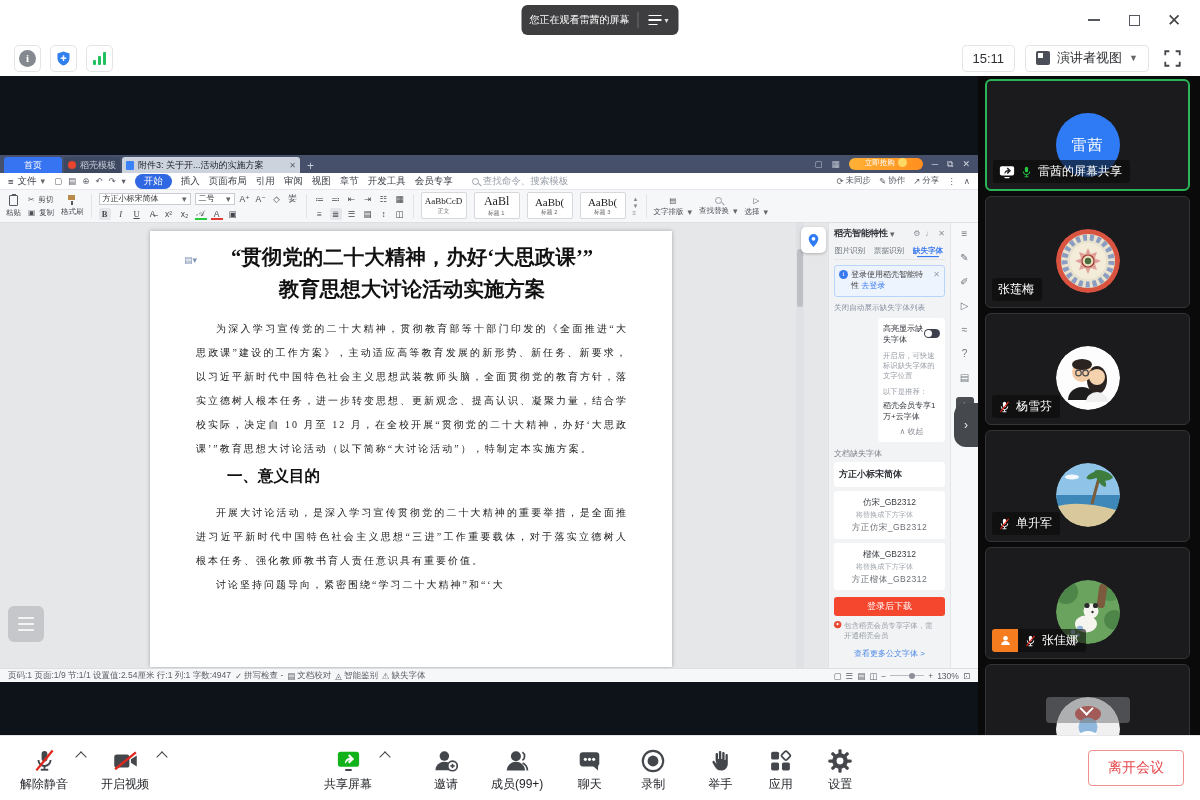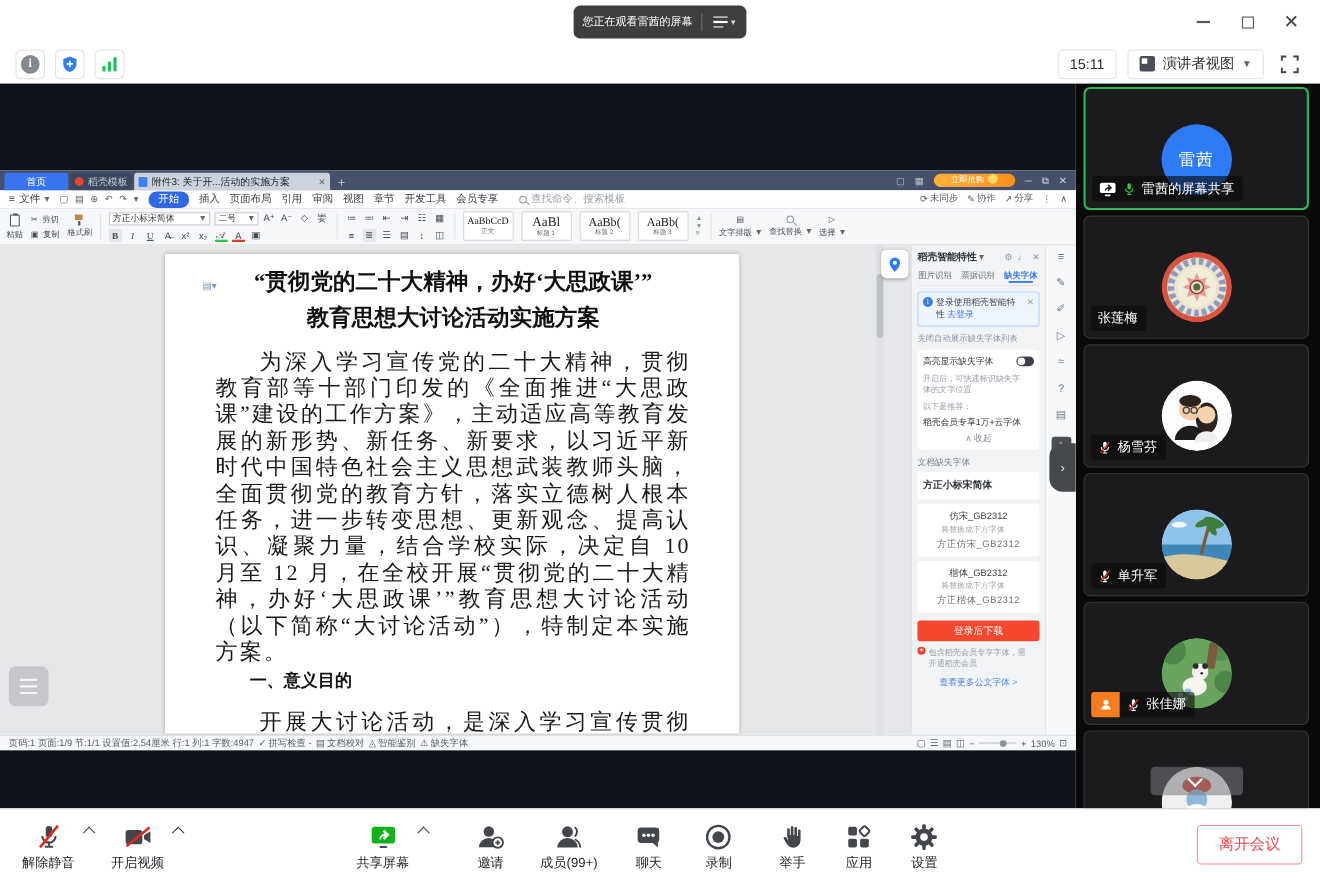--- a/index.html
+++ b/index.html
@@ -106,21 +106,21 @@
   .s-sample { font-size:9px; font-family:"Liberation Serif",serif; color:#222; white-space:nowrap; }
   .s-label { font-size:6.5px; color:#666; transform:scale(.9); white-space:nowrap; }
   .gal-arrows { display:flex; flex-direction:column; justify-content:center; gap:1px; color:#888; font-size:6px; }
 
   .wbody { position:relative; height:445px; background:#e5e7e9; overflow:hidden; }
   .page { position:absolute; left:150px; top:8px; width:522px; height:436px; background:#fff;
     box-shadow:0 0 4px rgba(0,0,0,.28); overflow:hidden;
     font-family:"Liberation Serif","DejaVu Serif",serif; color:#1a1a1a; }
   .doc-inner { padding:0 44px 0 46px; }
   .doc-title { margin-top:10px; text-align:center; font-weight:bold; font-size:20.5px; line-height:32px; color:#111; }
-  .doc-p { margin-top:12px; font-size:20px; line-height:24px; letter-spacing:2px; text-align:justify; text-indent:2em; }
+  .doc-p { margin-top:12px; font-size:10px; line-height:24px; letter-spacing:2px; text-align:justify; text-indent:2em; }
   .doc-p + .doc-p { margin-top:0; }
   .doc-h { margin-top:2px; font-size:15.5px; font-weight:bold; line-height:26px; text-indent:2em;
     font-family:"Liberation Sans",sans-serif; color:#111; }
   .doc-marker { position:absolute; left:34px; top:24px; color:#7f95b5; font-size:9px; }
 
   .vscroll { position:absolute; left:796px; top:0; width:8px; height:100%; background:#dfe1e4; }
   .vthumb { position:absolute; left:1px; top:26px; width:6px; height:58px; border-radius:3px; background:#bcc0c6; }
   .pin-fab { position:absolute; left:801px; top:4px; width:25px; height:26px; background:#fff; border-radius:5px;
     box-shadow:0 1px 3px rgba(0,0,0,.25); display:flex; align-items:center; justify-content:center; cursor:pointer; }
 
@@ -134,21 +134,21 @@
   .dp-tabs { display:flex; gap:7px; margin-top:5px; border-bottom:1px solid #e3e5e8; padding-bottom:3px; }
   .dp-tab { color:#6a7079; cursor:pointer; white-space:nowrap; transform:scale(.95); }
   .dp-tab.on { color:#3a7af0; font-weight:bold; box-shadow:0 6px 0 -4.5px #3a7af0; }
   .dp-info { margin-top:5px; background:#eef4fe; border:1px solid #b8d4fa; border-radius:3px; padding:4px;
     display:flex; gap:3px; line-height:1.35; }
   .dp-i { width:9px; height:9px; border-radius:50%; background:#3a7af0; color:#fff; font-size:7px; flex:none;
     display:flex; align-items:center; justify-content:center; font-family:"Liberation Serif",serif; }
   .dp-login { color:#3a7af0; cursor:pointer; white-space:nowrap; }
   .dp-x { color:#9aa0a8; cursor:pointer; }
   .dp-autolink { margin-top:5px; color:#8a93a3; cursor:pointer; transform:scale(.95); transform-origin:left; white-space:nowrap; }
-  .dp-card { margin-top:5px; background:#fff; border-radius:4px; padding:5px; }
+  .dp-card { margin-top:5px; background:#fff; border-radius:4px; padding:5px;margin-left:44px; }
   .dp-row { display:flex; align-items:center; justify-content:space-between; }
   .toggle { width:16px; height:9px; border-radius:5px; background:#3d3f4d; position:relative; flex:none; cursor:pointer; }
   .toggle::after { content:""; position:absolute; left:1px; top:1px; width:7px; height:7px; border-radius:50%; background:#fff; }
   .dp-note { margin-top:4px; color:#979ca4; line-height:1.4; transform:scale(.92); transform-origin:left; }
   .dp-strong { margin-top:3px; color:#33373d; }
   .dp-collapse { margin-top:4px; text-align:center; color:#878c94; cursor:pointer; }
   .dp-section { margin-top:6px; color:#7d828a; }
   .dp-fontmain { margin-top:3px; background:#fff; border-radius:3px; padding:6px 5px; font-weight:bold;
     font-size:9px; color:#2f3338; }
   .dp-fitem { margin-top:4px; background:#fff; border-radius:3px; padding:5px; line-height:1.5;text-align:center; }

